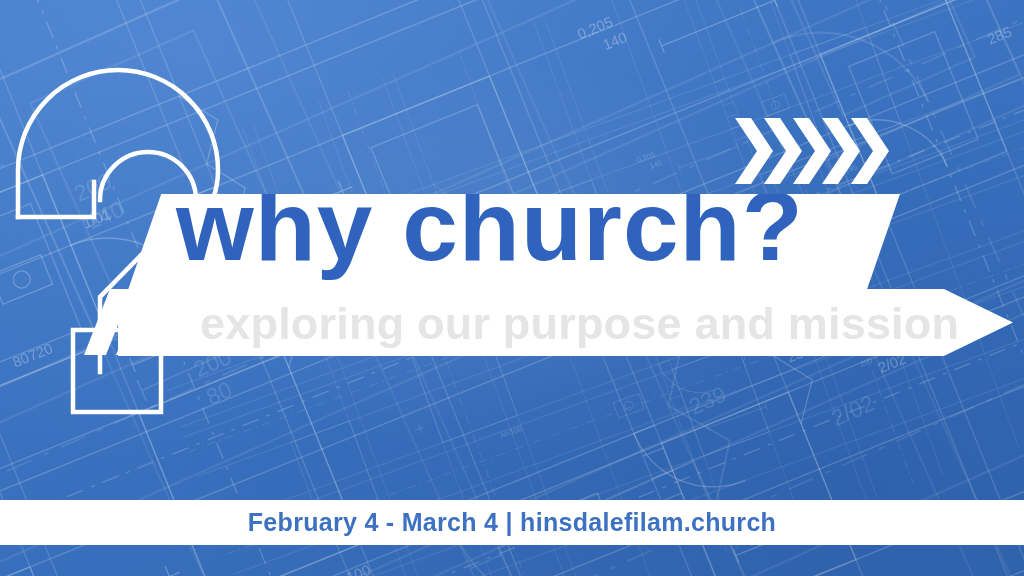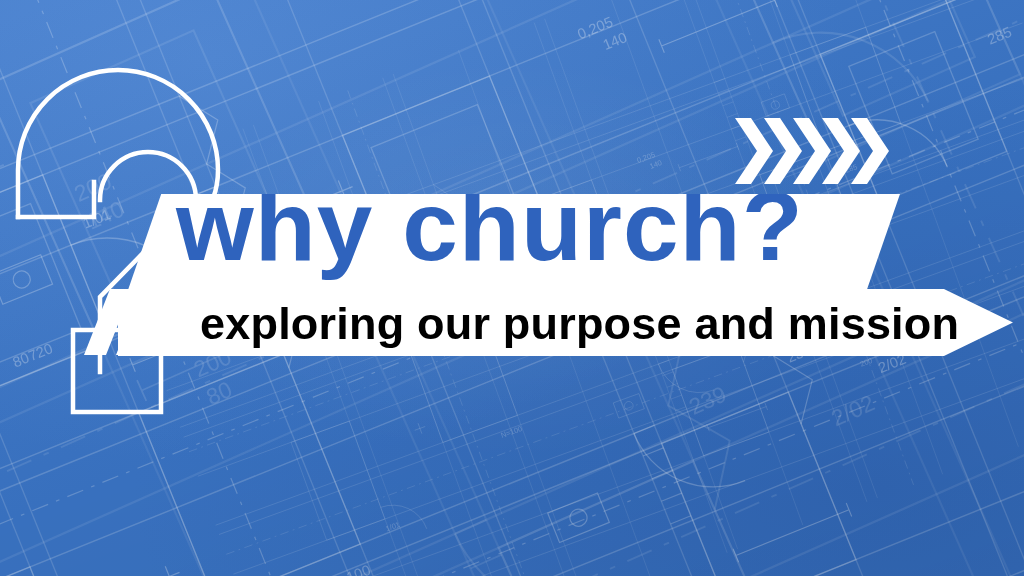--- a/index.html
+++ b/index.html
@@ -118,21 +118,21 @@
   }
   .sub-text {
     position: absolute;
     left: 82px;
     top: 1px;
     font-family: "Liberation Sans Narrow", "Liberation Sans", sans-serif;
     font-weight: 700;
     font-size: 45px;
     line-height: 67px;
     letter-spacing: 0.2px;
-    color: #000000;
+    color: #e5e5e5;
     white-space: nowrap;
     transform: scaleX(1.0);
     transform-origin: left center;
   }
 
   
   .slashes {
     position: absolute;
     left: 84px;
     top: 282px;
@@ -333,14 +333,17 @@
       <path d="M26 7 L 48 7 L 22 73 L 0 73 Z"></path>
       <path d="M58 7 L 80 7 L 54 73 L 32 73 Z"></path>
       <path d="M90 7 L 112 7 L 86 73 L 64 73 Z"></path>
     </g>
   </svg>
 
   <div class="sub-arrow-inner">
     <span class="sub-text">exploring our purpose and mission</span>
   </div>
 
+  <div class="footer-bar">
+    <span class="footer-text">February 4 - March 4 | hinsdalefilam.church</span>
+  </div>
 
 </div>
 
 </body></html>

